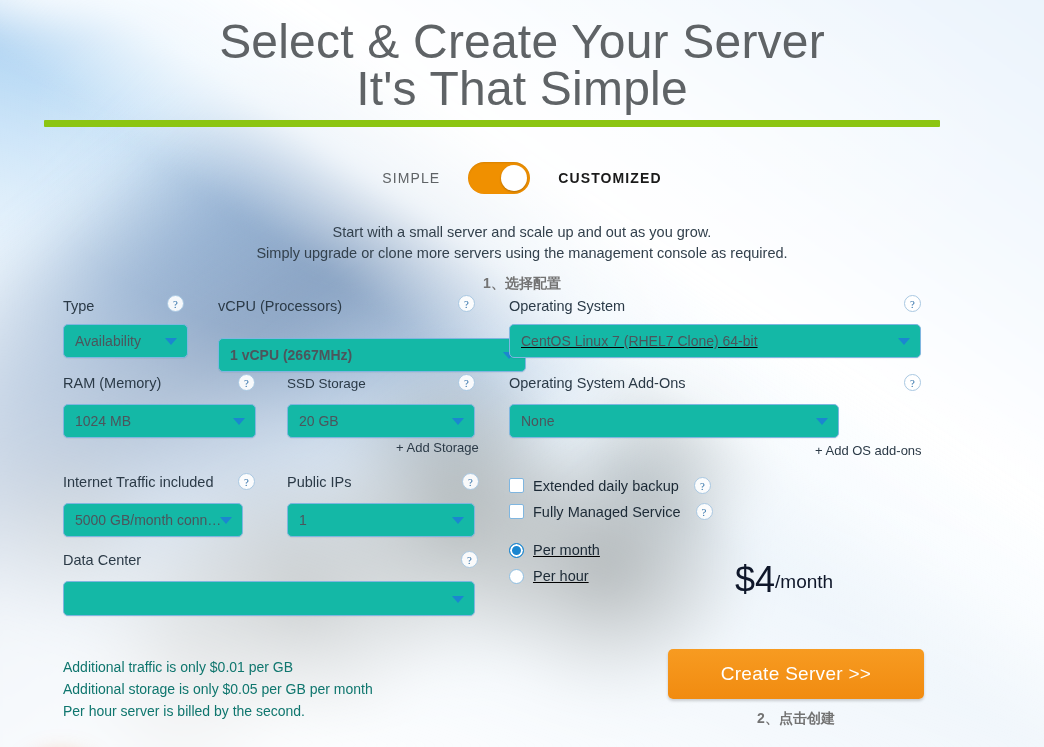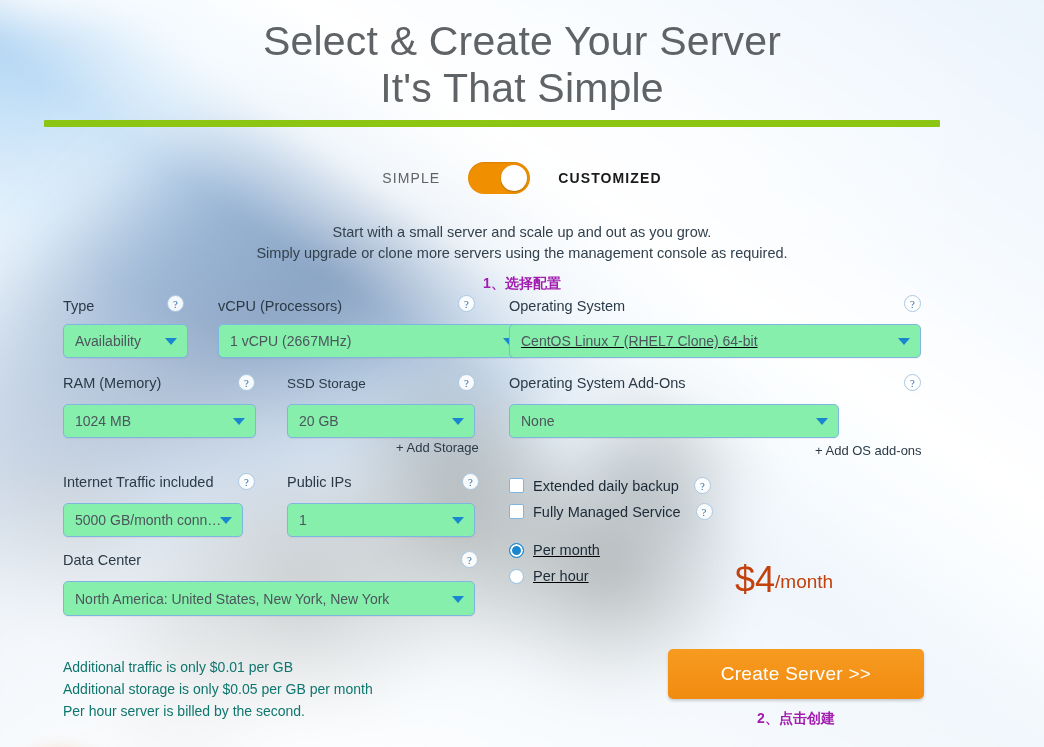--- a/index.html
+++ b/index.html
@@ -66,21 +66,21 @@
   }
   .haze{
     background:radial-gradient(ellipse 700px 320px at 50% 22%, rgba(255,255,255,.5), rgba(255,255,255,0) 72%);
   }
 
   
   #page{position:relative;z-index:2;width:1044px;height:747px;}
 
   .headline{
     position:absolute;left:0;right:0;top:18px;text-align:center;
-    font-size:41px;line-height:47px;color:#5f6366;font-weight:400;
+    font-size:48px;line-height:47px;color:#5f6366;font-weight:400;
     letter-spacing:.2px;
   }
   .headline .l2{display:block;}
 
   .greenbar{
     position:absolute;left:44px;top:120px;width:896px;height:7px;
     background:#8cc512;border-radius:1px;
   }
 
   .toggleRow{
@@ -98,41 +98,41 @@
     background:#fff;box-shadow:0 1px 2px rgba(0,0,0,.25);
   }
 
   .blurb{
     position:absolute;left:0;right:0;top:222px;text-align:center;
     font-size:14.5px;line-height:21px;color:#33414d;
   }
   .blurb span{display:block;}
 
   .note{
-    position:absolute;color:#a21caf;font-size:14px;font-weight:bold;
+    position:absolute;color:#737373;font-size:14px;font-weight:bold;
     text-align:center;
   }
   #note1{left:0;right:0;top:275px;}
   #note2{left:668px;width:256px;top:710px;}
 
   
   .field{position:absolute;}
   .flabel{
     font-size:14.5px;color:#2b3a47;white-space:nowrap;
     display:inline-block;
   }
   .help{
     position:absolute;width:17px;height:17px;border-radius:50%;
     background:rgba(255,255,255,.9);border:1px solid #a9c8e2;
     color:#2e6fa8;font-size:11px;line-height:16px;text-align:center;
     font-family:"Liberation Serif",serif;cursor:pointer;
     box-sizing:border-box;
   }
   .sel{
-    box-sizing:border-box;height:34px;background:#86efac;border:1px solid #7fb6e0;
+    box-sizing:border-box;height:34px;background:#14b8a6;border:1px solid #7fb6e0;
     border-radius:5px;position:relative;cursor:pointer;
     display:flex;align-items:center;padding:0 14px 0 11px;
     font-size:14px;color:#4c555c;overflow:hidden;white-space:nowrap;
     box-shadow:0 1px 1px rgba(0,0,0,.05);
   }
   .sel .caret{
     position:absolute;right:10px;top:50%;margin-top:-3px;
     width:0;height:0;border-left:6px solid transparent;border-right:6px solid transparent;
     border-top:7px solid #1b86d0;
   }
@@ -151,21 +151,21 @@
   .radrow{position:absolute;display:flex;align-items:center;gap:9px;text-decoration:underline;}
   .radio{
     width:15px;height:15px;box-sizing:border-box;border-radius:50%;
     background:#fff;border:1px solid #8fbfe2;cursor:pointer;flex:none;
     position:relative;
   }
   .radio.on{background:#1b86d0;border-color:#1b86d0;box-shadow:inset 0 0 0 2px #fff;}
   .radtext{font-size:14.5px;color:#1c2a36;white-space:nowrap;}
 
   .price{
-    position:absolute;left:735px;top:562px;color:#c2410c;white-space:nowrap;
+    position:absolute;left:735px;top:562px;color:#0f172a;white-space:nowrap;
     font-weight:400;
   }
   .price .amt{font-size:36px;line-height:36px;vertical-align:-4px;}
   .price .per{font-size:19px;}
 
   .finetext{
     position:absolute;left:63px;top:656px;font-size:14px;line-height:22px;
     color:#0f766e;
   }
   .finetext span{display:block;white-space:nowrap;}
@@ -221,21 +221,21 @@
     <span class="help" style="left:104px;top:-2px;">?</span>
     <div class="sel" style="margin-top:9px;width:125px;">
       <span>Availability</span>
       <span class="caret"></span>
     </div>
   </div>
 
   <div class="field" style="left:218px;top:297px;width:257px;">
     <span class="flabel">vCPU (Processors)</span>
     <span class="help" style="left:240px;top:-2px;">?</span>
-    <div class="sel" style="margin-top:9px;width:308px;">
+    <div class="sel" style="margin-top:23px;width:308px;font-weight:bold;">
       <span>1 vCPU (2667MHz)</span>
       <span class="caret"></span>
     </div>
   </div>
 
   <div class="field" style="left:509px;top:297px;width:412px;text-decoration:underline;">
     <span class="flabel">Operating System</span>
     <span class="help" style="left:395px;top:-2px;">?</span>
     <div class="sel" style="margin-top:9px;width:412px;">
       <span>CentOS Linux 7 (RHEL7 Clone) 64-bit</span>
@@ -287,21 +287,20 @@
     <div class="sel" style="margin-top:12px;width:188px;">
       <span>1</span>
       <span class="caret"></span>
     </div>
   </div>
 
   <div class="field" style="left:63px;top:551px;width:412px;">
     <span class="flabel">Data Center</span>
     <span class="help" style="left:398px;top:0px;">?</span>
     <div class="sel" style="margin-top:12px;width:412px;height:35px;">
-      <span>North America: United States, New York, New York</span>
       <span class="caret"></span>
     </div>
   </div>
 
   <div class="chkrow" style="left:509px;top:477px;">
     <span class="chkbox"></span>
     <span class="chktext">Extended daily backup</span>
     <span class="help" style="position:relative;left:6px;top:0;">?</span>
   </div>
   <div class="chkrow" style="left:509px;top:503px;">

